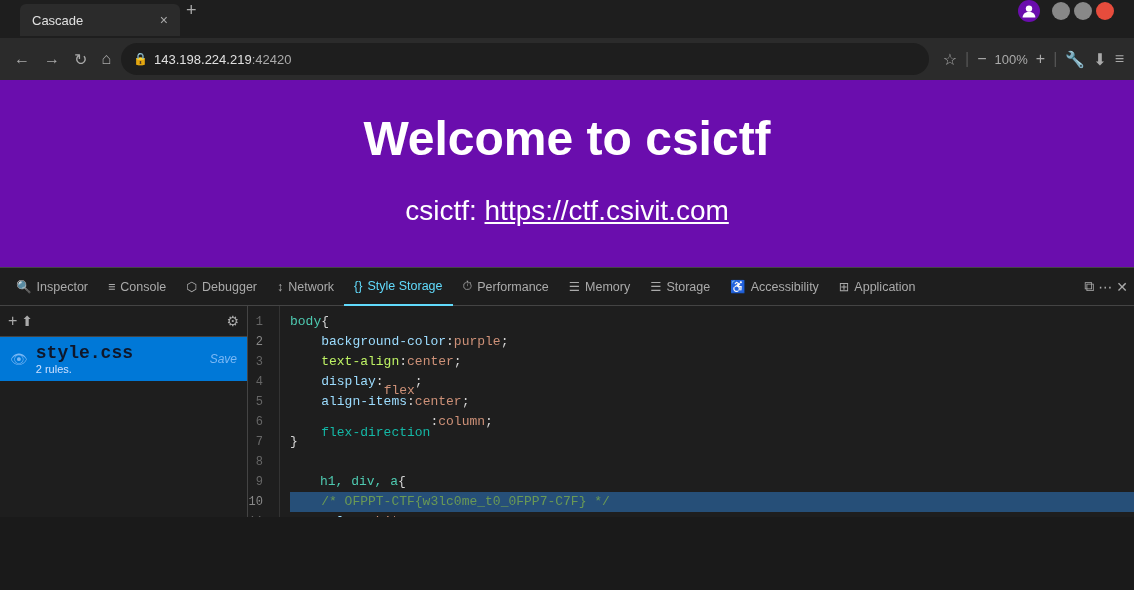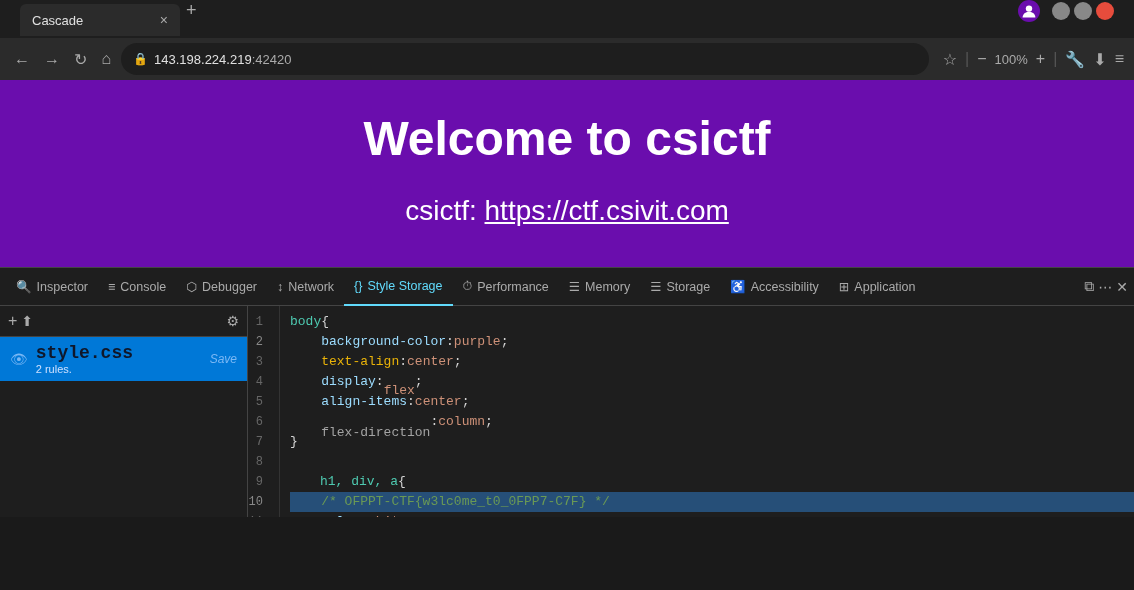--- a/index.html
+++ b/index.html
@@ -212,39 +212,39 @@
             <span style="color:#4ec9b0;">body </span>
               <span style="color:#d4d4d4;">{</span>
           </div>
           <div class="code-line">
             <span style="color:#9cdcfe;">&nbsp;&nbsp;&nbsp;&nbsp;background-color</span>
               <span style="color:#d4d4d4;">: </span>
               <span style="color:#ce9178;">purple</span>
               <span style="color:#d4d4d4;">;</span>
           </div>
           <div class="code-line">
-            <span style="color:#eab308;">&nbsp;&nbsp;&nbsp;&nbsp;text-align</span>
+            <span style="color:#bef264;">&nbsp;&nbsp;&nbsp;&nbsp;text-align</span>
               <span style="color:#d4d4d4;">: </span>
               <span style="color:#ce9178;">center</span>
               <span style="color:#d4d4d4;">;</span>
           </div>
           <div class="code-line">
             <span style="color:#9cdcfe;">&nbsp;&nbsp;&nbsp;&nbsp;display</span>
               <span style="color:#d4d4d4;">: </span>
               <span style="color:#ce9178;margin-top:17px;">flex</span>
               <span style="color:#d4d4d4;">;</span>
           </div>
           <div class="code-line">
             <span style="color:#9cdcfe;">&nbsp;&nbsp;&nbsp;&nbsp;align-items</span>
               <span style="color:#d4d4d4;">: </span>
               <span style="color:#ce9178;">center</span>
               <span style="color:#d4d4d4;">;</span>
           </div>
           <div class="code-line">
-            <span style="color:#a3a3a3;margin-top:22px;">&nbsp;&nbsp;&nbsp;&nbsp;flex-direction</span>
+            <span style="color:#14b8a6;margin-top:22px;">&nbsp;&nbsp;&nbsp;&nbsp;flex-direction</span>
               <span style="color:#d4d4d4;">: </span>
               <span style="color:#ce9178;">column</span>
               <span style="color:#d4d4d4;">;</span>
           </div>
           <div class="code-line">
             <span style="color:#d4d4d4;">}</span>
           </div>
           <div class="code-line">&nbsp;</div>
           <div class="code-line">
             <span style="color:#4ec9b0;margin-left:30px;">h1, div, a </span>

